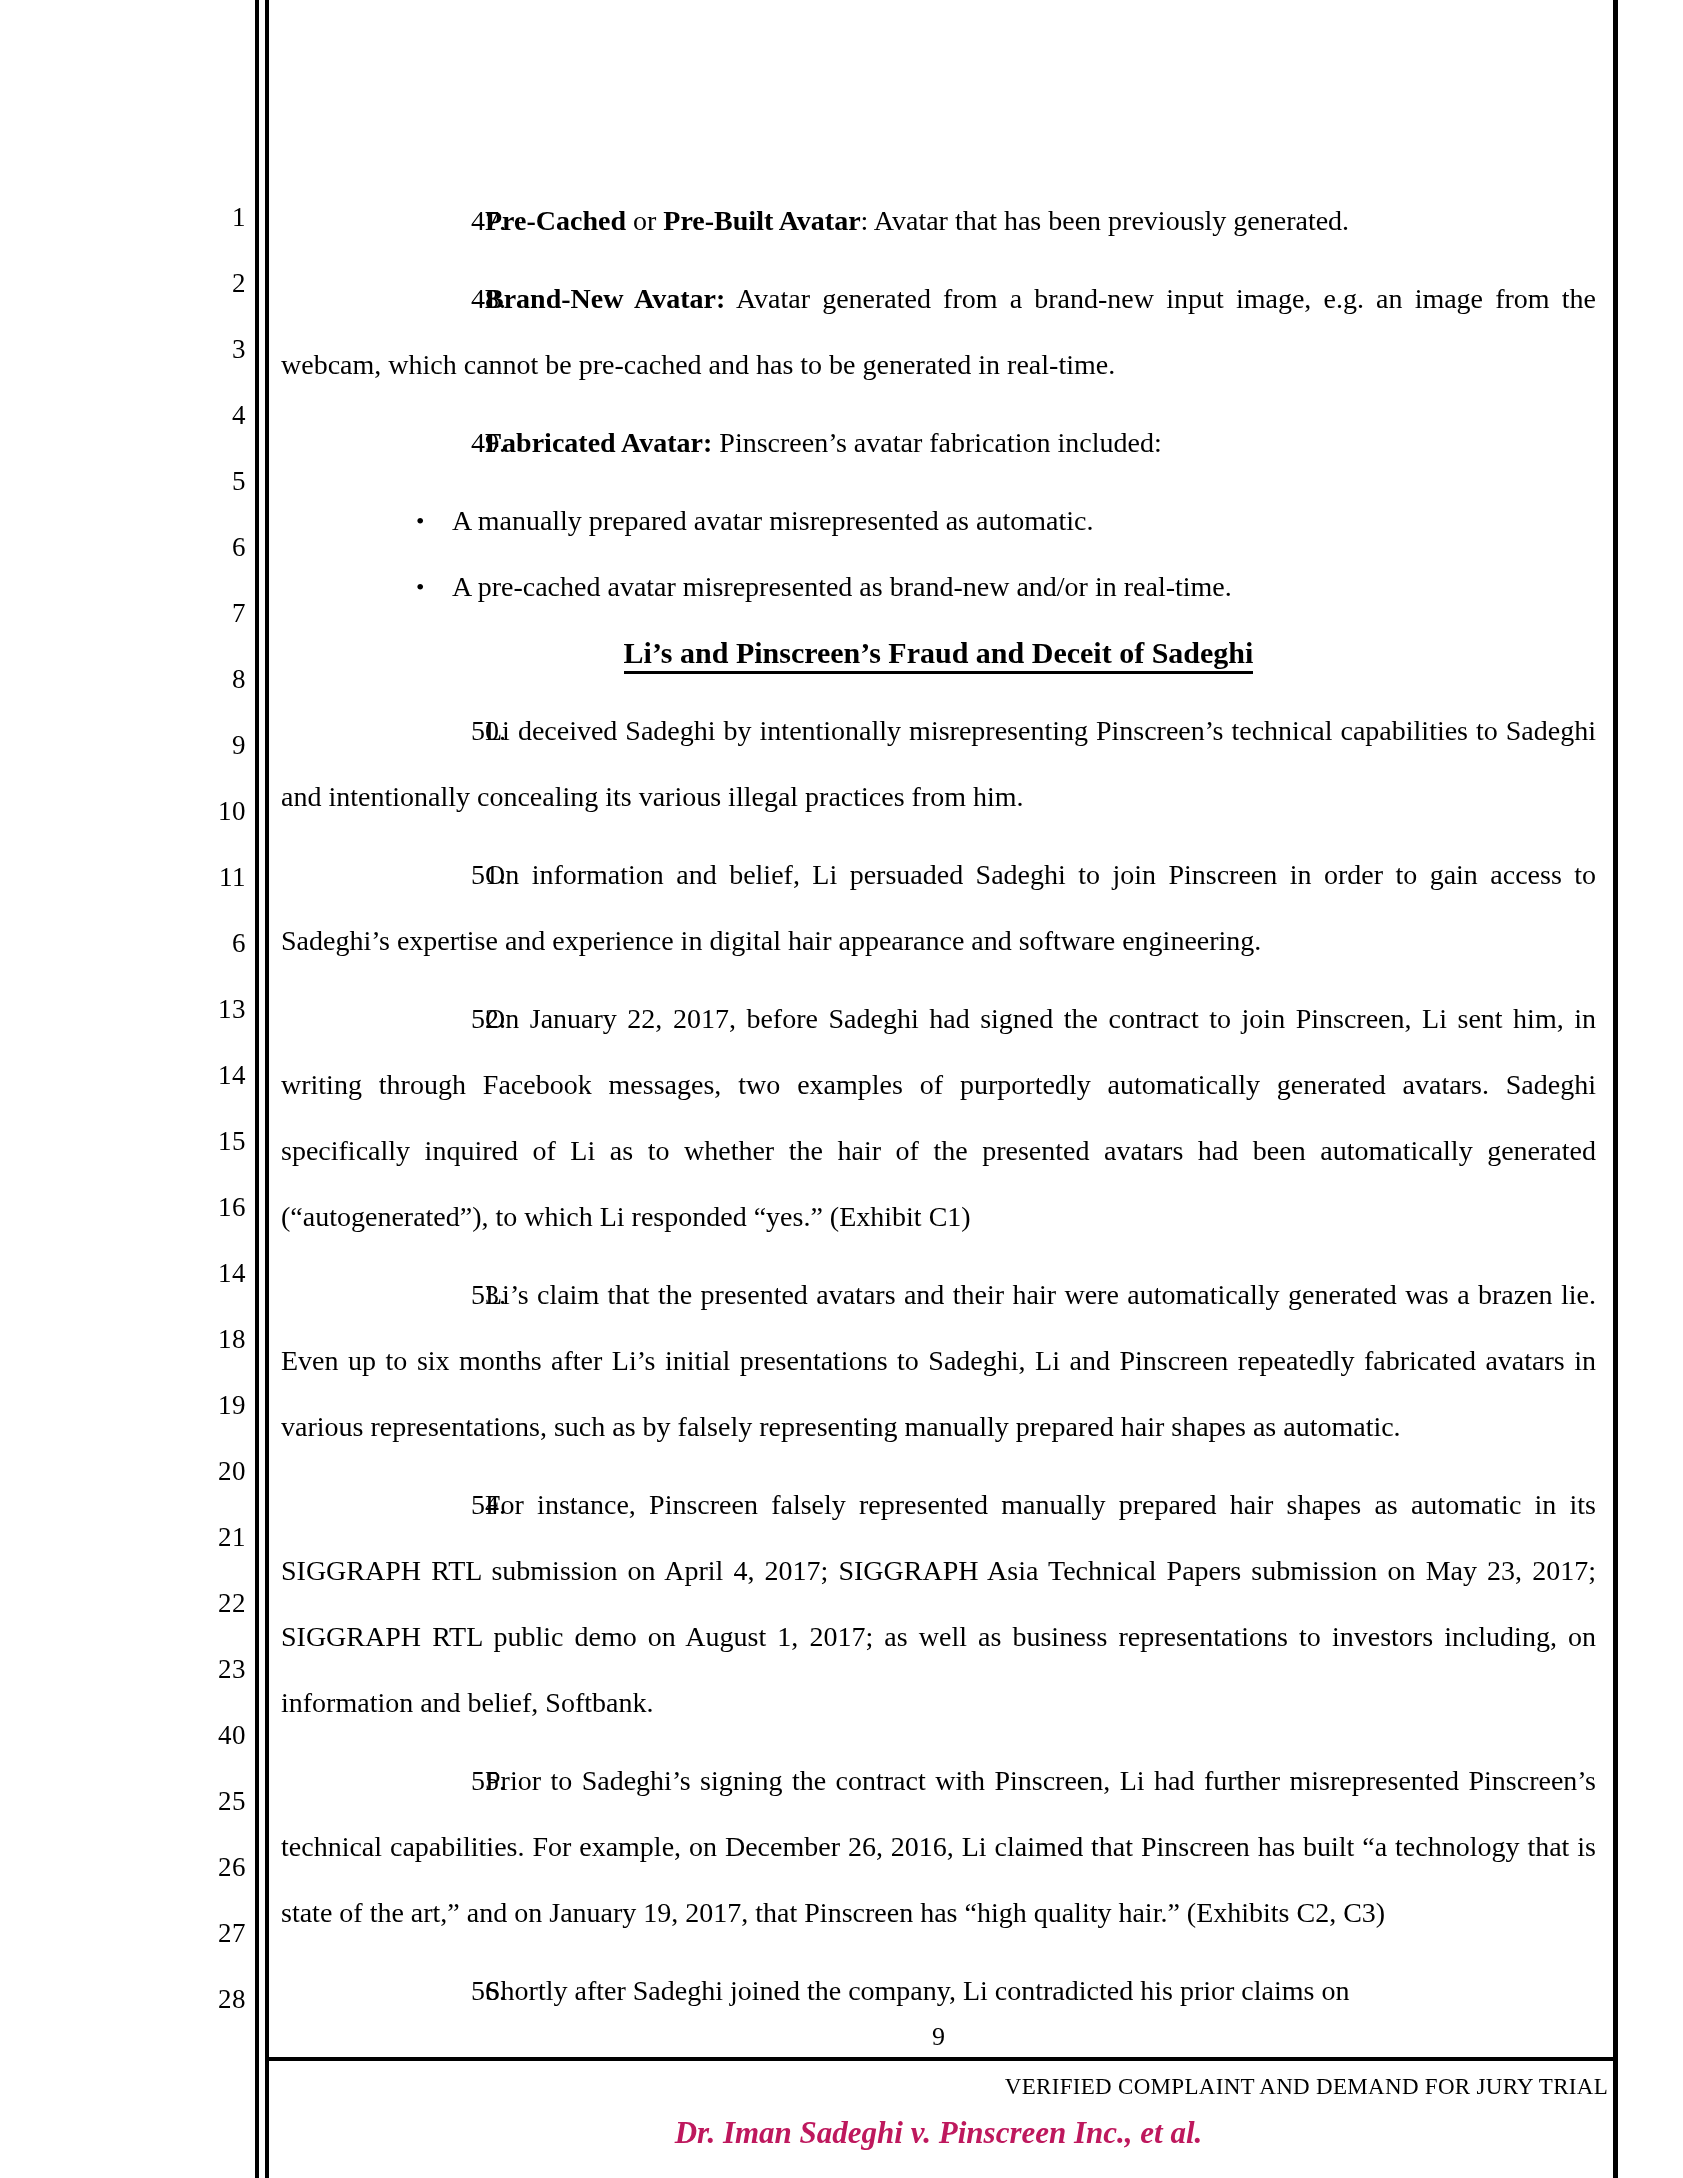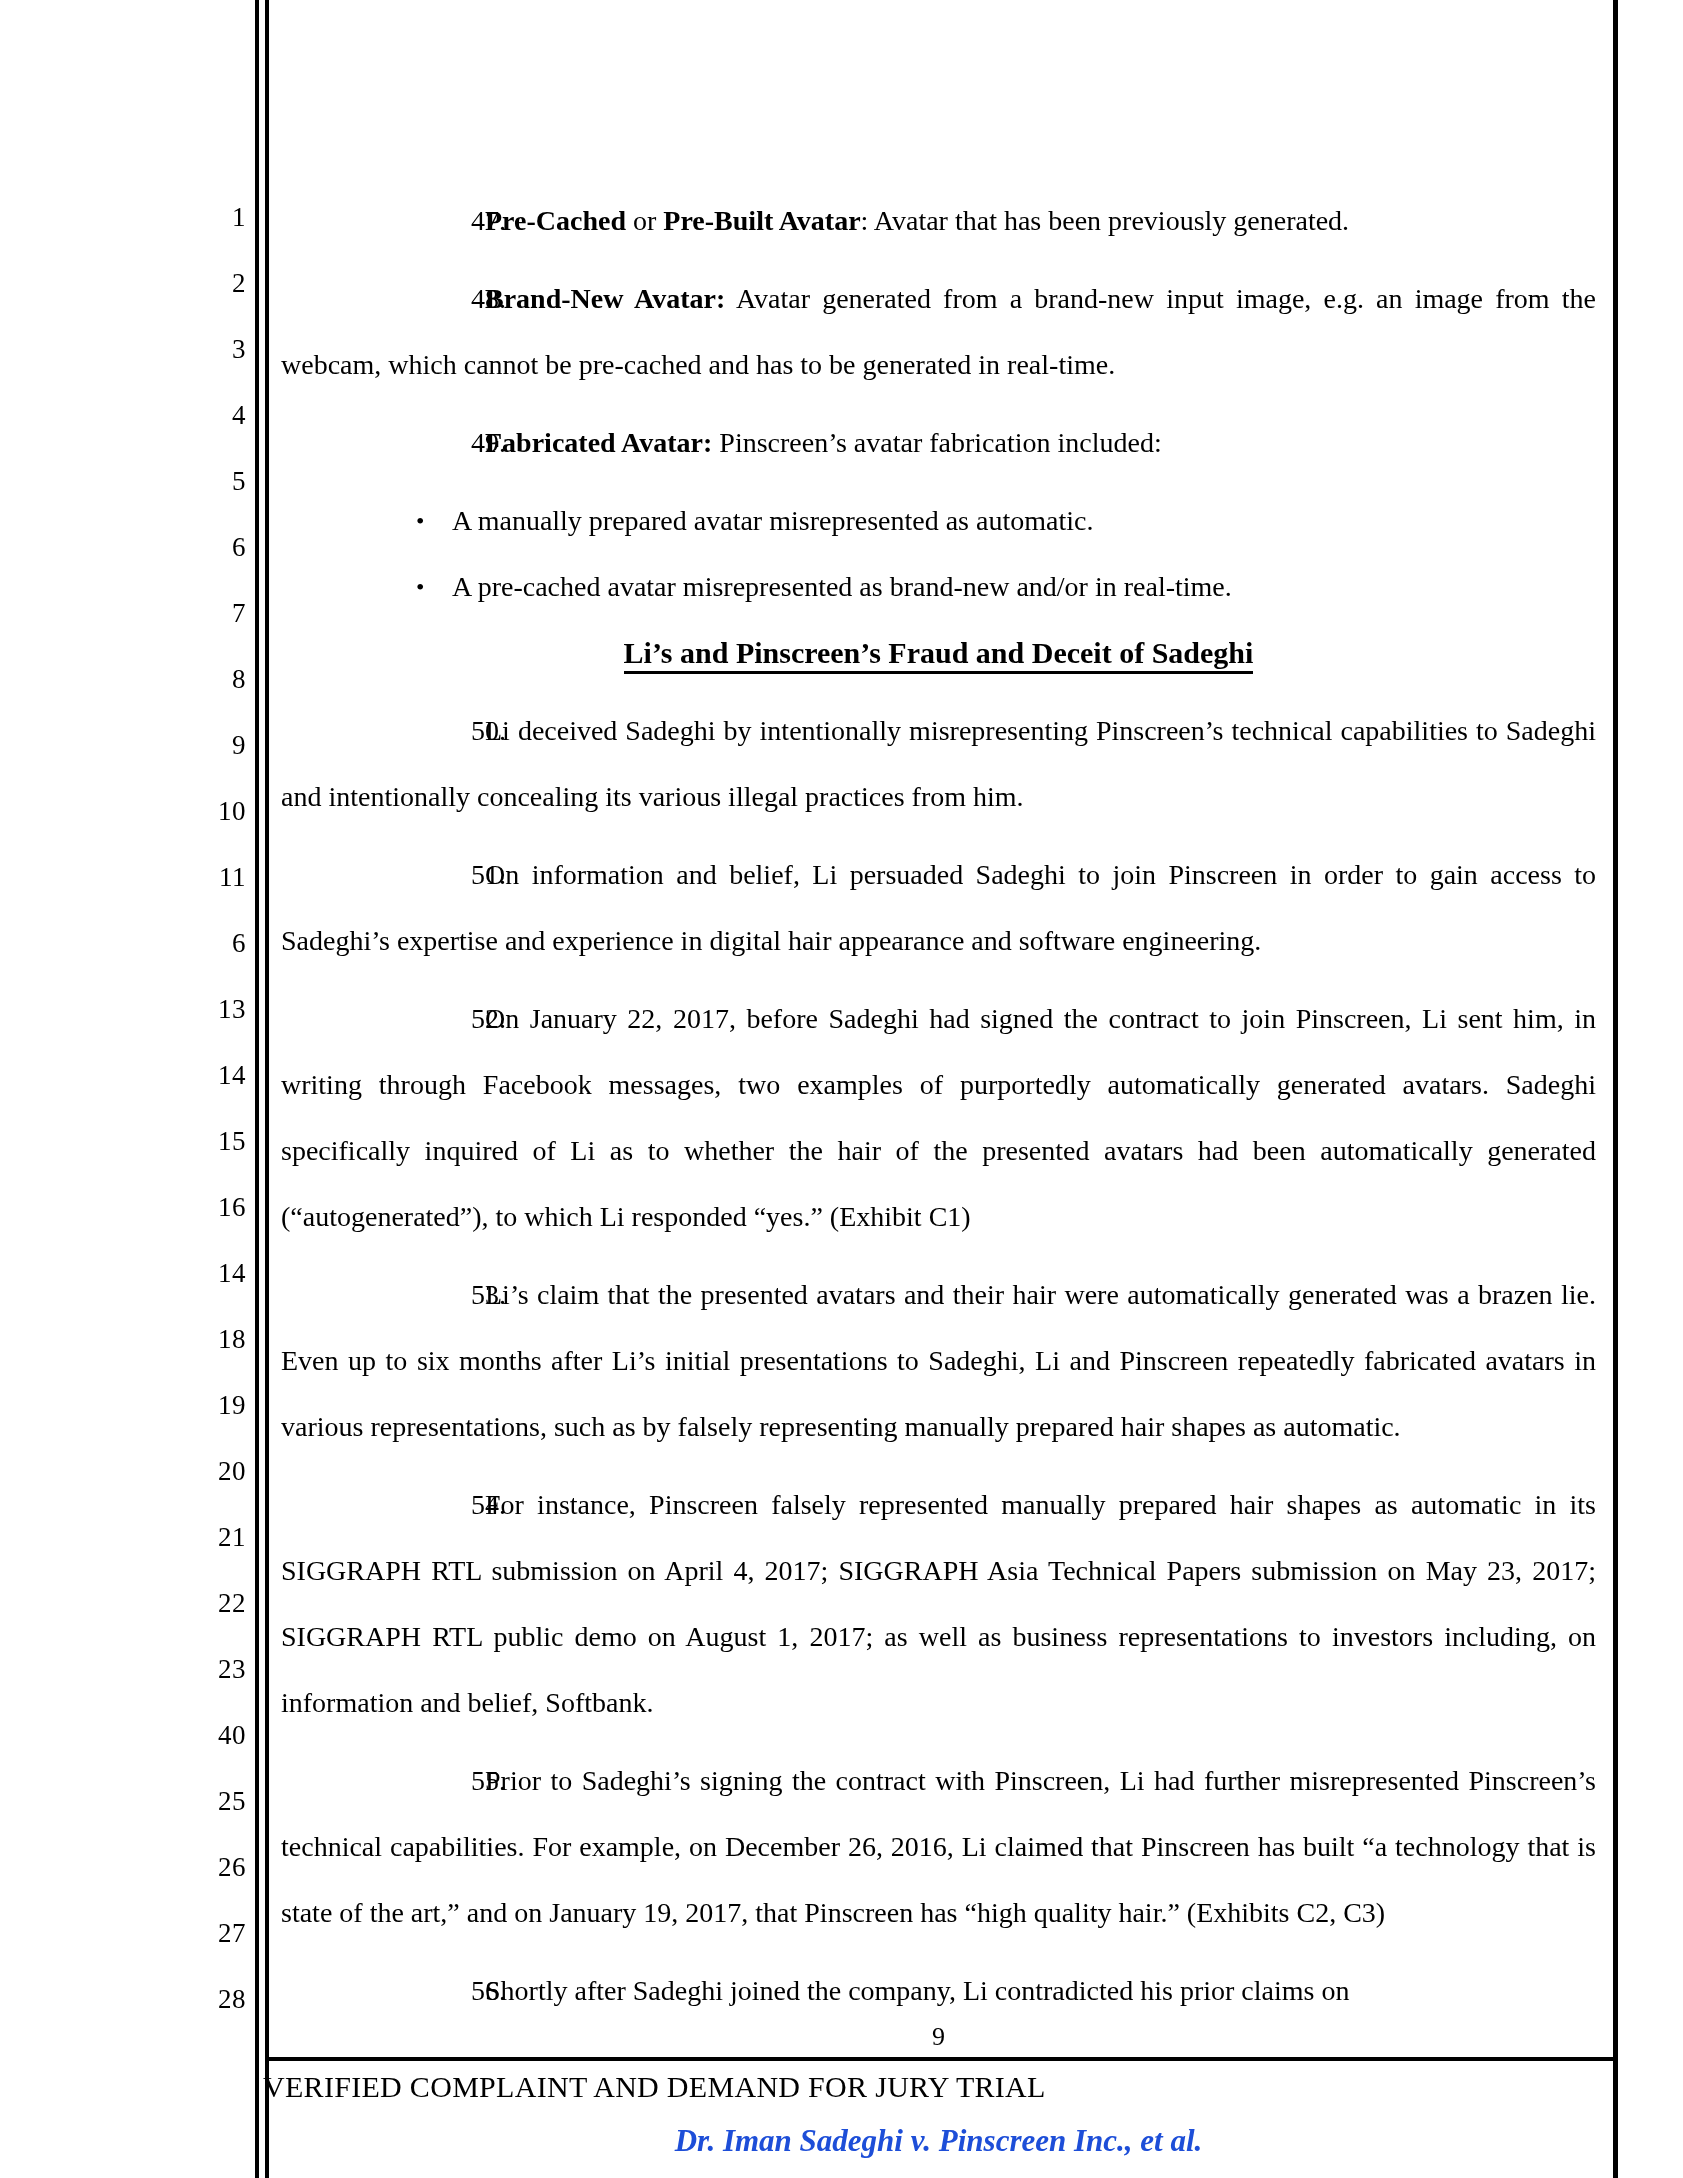--- a/index.html
+++ b/index.html
@@ -123,25 +123,25 @@
   .footer-rule {
     position: absolute;
     left: 269px;
     top: 2057px;
     width: 1344px;
     height: 4px;
     background: #000;
   }
   .footer-title {
     position: absolute;
-    left: 263px;
+    left: 269px;
     top: 2065px;
     width: 1339px;
-    text-align: left;
-    font-size: 30px;
+    text-align: right;
+    font-size: 23px;
     line-height: 44px;
     letter-spacing: 0.3px;
   }
   .footer-case {
     position: absolute;
     left: 269px;
     top: 2111px;
     width: 1339px;
     text-align: center;
     font-size: 31px;
@@ -216,16 +216,16 @@
 
     <p class="para"><span class="tabnum">55.</span><span>Prior to Sadeghi’s signing the contract with Pinscreen, Li had further misrepresented Pinscreen’s technical capabilities. For example, on December 26, 2016, Li claimed that Pinscreen has built “a technology that is state of the art,” and on January 19, 2017, that Pinscreen has “high quality hair.” (Exhibits C2, C3)</span></p>
 
     <p class="para"><span class="tabnum">56.</span><span>Shortly after Sadeghi joined the company, Li contradicted his prior claims on</span></p>
 
   </div>
 
   <div class="footer-pageno">9</div>
   <div class="footer-rule"></div>
   <div class="footer-title">VERIFIED COMPLAINT AND DEMAND FOR JURY TRIAL</div>
-  <div class="footer-case" id="footer-case" style="color: #1d4ed8; margin-top: 8px;">Dr. Iman Sadeghi v. Pinscreen Inc., et al.</div>
+  <div class="footer-case" id="footer-case" style="color: #be185d;">Dr. Iman Sadeghi v. Pinscreen Inc., et al.</div>
 
 </div>
 
 
 </body></html>

